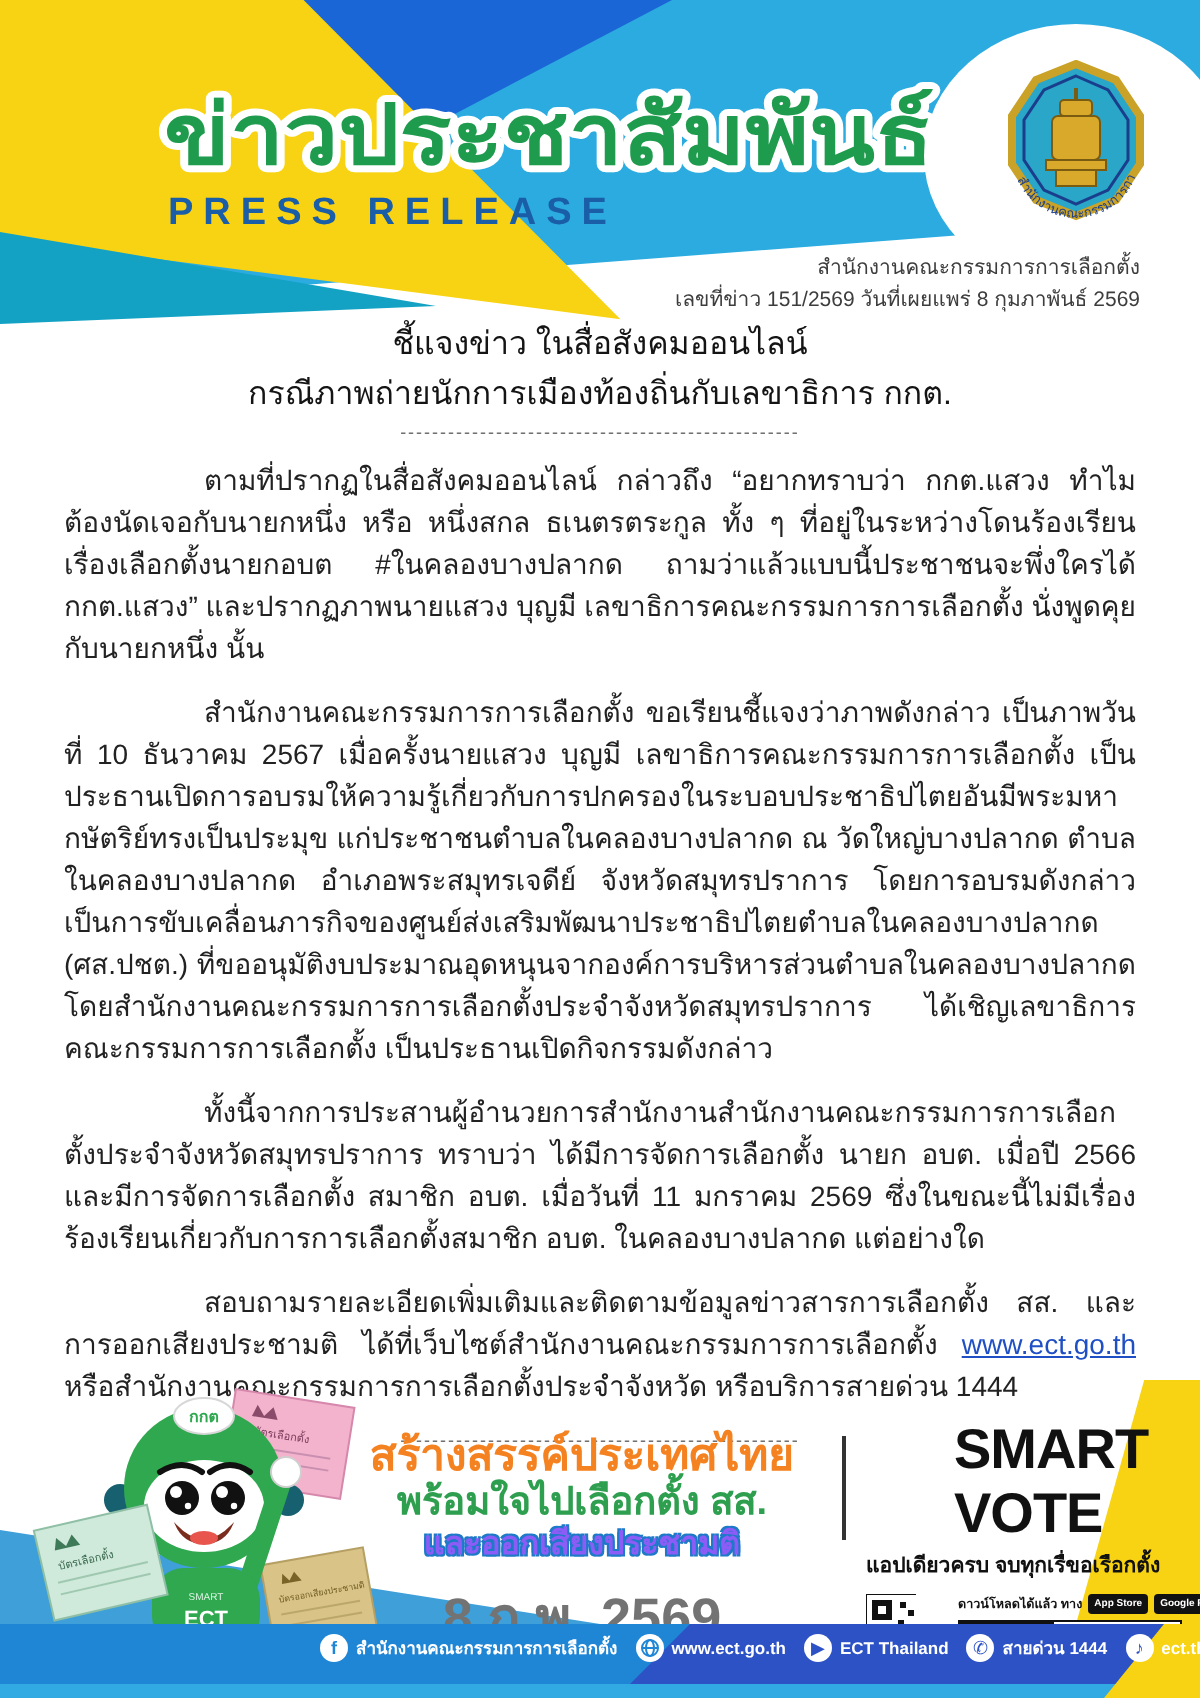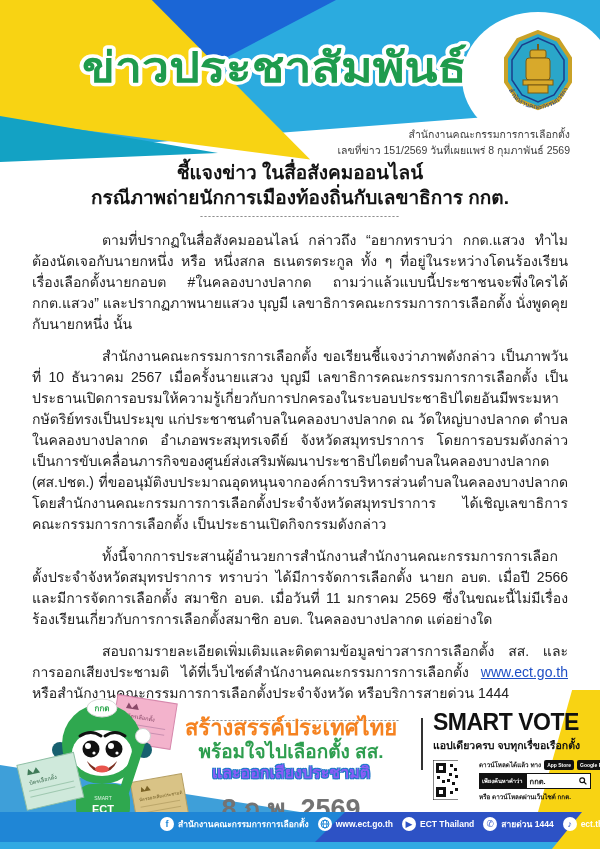--- a/index.html
+++ b/index.html
@@ -15,42 +15,42 @@
             clip-path:polygon(0 0,46% 0,94% 95%,0 71%);}
   .hdr-tealtri{position:absolute;left:0;top:112px;width:218px;height:50px;background:#13A2C4;
             clip-path:polygon(0 8%,0 100%,100% 82%);}
   .logo-blob{position:absolute;right:-14px;top:12px;width:152px;height:132px;background:#fff;border-radius:50%;}
   .logo-blob svg{position:absolute;left:34px;top:18px;}
   .brand-title-svg{position:absolute;left:78px;top:34px;}
   .brand-sub{position:absolute;left:84px;top:96px;color:#1A5EA8;font-size:19px;font-weight:600;letter-spacing:5px;}
   .doc-meta{position:absolute;right:30px;top:126px;text-align:right;font-size:10.5px;color:#3d3d3d;line-height:1.55;}
   
   .doc{position:absolute;top:160px;left:32px;width:536px;}
-  .doc-title{ text-align:center;font-weight:bold;font-size:19px;color:#141414;line-height:25px;}
+  .doc-title{ text-align:center;font-weight:normal;font-size:16px;color:#141414;line-height:25px;}
   .divider{text-align:center;color:#666;font-size:9px;letter-spacing:1px;margin:1px 0 9px;}
   p.body{font-size:14px;line-height:21px;color:#222;text-align:justify;text-indent:70px;margin:0 0 11px;}
   p.body a{color:#1f4fc5;text-decoration:underline;}
   
   .banner{position:absolute;left:0;top:690px;width:600px;height:159px;}
   .yellow-wedge{position:absolute;right:0;top:0;width:62px;height:122px;background:#F8D313;
             clip-path:polygon(55% 0,100% 0,100% 100%,0 100%);}
   .blue-wedge{position:absolute;left:0;top:75px;width:300px;height:47px;background:#3E9FD9;
             clip-path:polygon(0 0,100% 100%,0 100%);}
   .mascot{position:absolute;left:14px;top:2px;}
   .promo{position:absolute;left:165px;top:26px;width:252px;text-align:center;line-height:1.12;}
   .promo-1{color:#F58220;font-size:22px;font-weight:800;}
   .promo-2{color:#2E9E4F;font-size:19px;font-weight:800;
            text-shadow:-2px -2px 0 #fff,2px -2px 0 #fff,-2px 2px 0 #fff,2px 2px 0 #fff;}
   .promo-3{color:#8b5cf6;font-size:16px;font-weight:800;margin-top:2px;
            text-shadow:-1px -1px 0 #1E79C8,1px -1px 0 #1E79C8,-1px 1px 0 #1E79C8,1px 1px 0 #1E79C8;}
   .promo-date{color:#737373;font-size:27px;font-weight:800;margin-top:12px;}
   .vline{position:absolute;left:421px;top:28px;width:2px;height:52px;background:#333;}
   .app{position:absolute;left:433px;top:20px;width:158px;color:#111;}
   .app-label{font-size:11px;font-weight:600;}
-  .app-name{font-size:23px;font-weight:800;letter-spacing:-0.5px;margin-top:-1px;}
+  .app-name{font-size:28px;font-weight:800;letter-spacing:-0.5px;margin-top:-1px;margin-left:44px;}
   .app-tag{font-size:10.5px;font-weight:600;margin-top:1px;}
   .dl-row{display:flex;margin-top:6px;gap:21px;align-items:flex-start;}
   .dl-col{width:112px;}
   .dl-line1{display:flex;align-items:center;gap:3px;}
   .dl-tiny{font-size:6.3px;font-weight:600;white-space:nowrap;}
   .store-badge{background:#111;color:#fff;font-size:5px;font-weight:600;border-radius:2px;
                padding:2px 3px;white-space:nowrap;}
   .search-row{display:flex;align-items:stretch;margin-top:3px;}
   .search-label{background:#111;color:#fff;font-size:5.8px;font-weight:600;padding:2px 3px;
                 display:flex;align-items:center;white-space:nowrap;}
@@ -79,20 +79,21 @@
 
   <div class="hdr">
     <div class="hdr-cyan"></div>
     <div class="hdr-bluetri"></div>
     <div class="hdr-yellow"></div>
     <div class="hdr-tealtri"></div>
 
     <svg class="brand-title-svg" width="400" height="66">
       <text x="4" y="48" font-size="42" font-weight="800" fill="#1E9B4D" stroke="#ffffff" stroke-width="7" paint-order="stroke" stroke-linejoin="round" textLength="385" lengthAdjust="spacingAndGlyphs">ข่าวประชาสัมพันธ์</text>
     </svg>
+    <div class="brand-sub">PRESS RELEASE</div>
 
     <div class="logo-blob">
       <svg width="84" height="96" viewBox="0 0 84 96">
         <defs>
           <path id="arc" d="M 12 58 A 32 32 0 0 0 72 58"></path>
         </defs>
         <polygon points="42,2 62,10 74,28 74,52 62,70 42,78 22,70 10,52 10,28 22,10" fill="#2AA6C9" stroke="#C9A227" stroke-width="4"></polygon>
         <polygon points="42,8 58,15 68,30 68,50 58,65 42,72 26,65 16,50 16,30 26,15" fill="none" stroke="#1A3E8C" stroke-width="1.5"></polygon>
         <rect x="34" y="20" width="16" height="8" rx="2" fill="#D8A92B" stroke="#7A5B12"></rect>
         <rect x="30" y="28" width="24" height="22" rx="3" fill="#D8A92B" stroke="#7A5B12"></rect>

